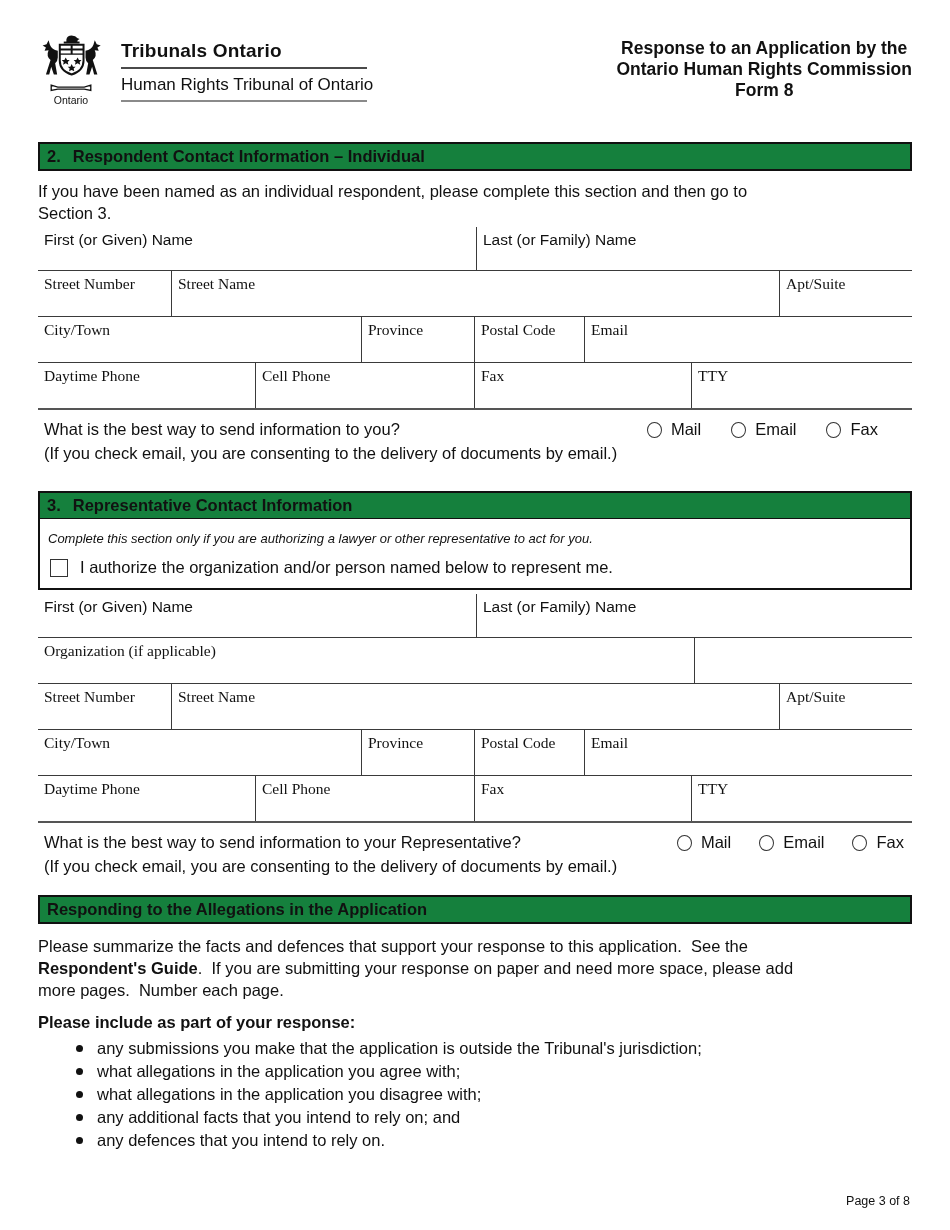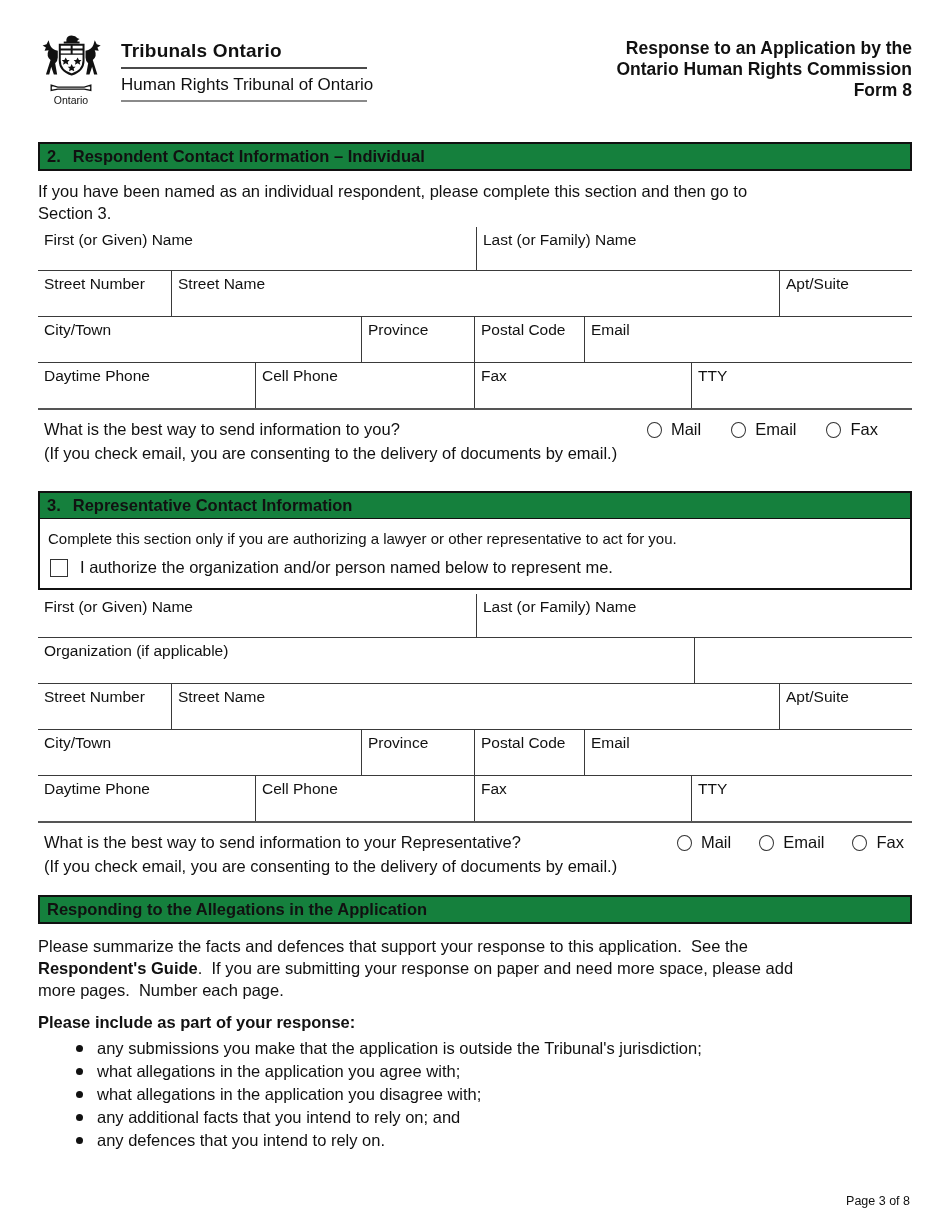--- a/index.html
+++ b/index.html
@@ -13,51 +13,51 @@
   .hdr { display:flex; justify-content:space-between; padding-top:33px; }
   .brand { display:flex; gap:17px; }
   .logo { width:66px; text-align:center; }
   .logo svg { display:block; margin:0 auto; }
   .logo-caption { font-size:10.5px; margin-top:-1px; }
   .brand-text { padding-top:7px; }
   .org { font-size:19px; font-weight:bold; letter-spacing:.2px; }
   .rule-a { width:246px; height:2px; background:#4a4a4a; margin:5px 0 6px; }
   .sub { font-size:17px; }
   .rule-b { width:246px; height:1.5px; background:#8a8a8a; margin-top:5px; }
-  .doc-title { text-align:right; font-weight:bold; font-size:17.5px; line-height:21px; padding-top:5px; }
+  .doc-title { text-align:center; font-weight:bold; font-size:17.5px; line-height:21px; padding-top:5px; }
   
   .secbar {
     border:2px solid #111; background:#15803d; font-weight:bold; font-size:16.5px;
     padding:2px 7px 3px; line-height:20px;
   }
   .secnum { margin-right:12px; }
   .mt-s2 { margin-top:36px; }
   .mt-alleg { margin-top:18px; }
   .intro { font-size:16.5px; line-height:22px; margin-top:9px; white-space:pre-wrap; }
   
   .grid { margin-top:3px; border-bottom:2px solid #555; }
   .frow { display:flex; }
   .frow.bt { border-top:1.5px solid #3a3a3a; }
   .cell { padding:3px 6px; font-size:15.5px; line-height:19px; }
   .cell.br { border-right:1.5px solid #3a3a3a; }
   .h43 .cell { height:43px; }
-  .h45 .cell { height:45px; }
+  .h45 .cell { height:45px;font-family:Liberation Serif, serif; }
   
   .bestway { display:flex; align-items:center; margin-top:10px; padding-left:6px; font-size:16.5px; }
   .radios { margin-left:auto; display:flex; gap:30px; }
   .radios.r2 { margin-right:34px; }
   .radios.r3 { margin-right:8px; gap:28px; }
   .ropt { display:flex; align-items:center; }
   .radio { width:15px; height:16px; border:1.6px solid #333; border-radius:50%; margin-right:9px; background:#fff; }
   .note { font-size:16.5px; line-height:22px; margin-top:3px; padding-left:6px; }
   
   .s3wrap { border:2px solid #111; margin-top:27px; }
   .s3wrap .secbar { border:none; border-bottom:1.5px solid #111; }
   .s3content { padding:9px 8px 11px; }
-  .s3content .line1 { font-size:15px; line-height:22px; }
+  .s3content .line1 { font-size:13px; line-height:22px;font-style:italic; }
   .checkline { display:flex; align-items:center; margin-top:8px; padding-left:2px; }
   .checkbox { width:18px; height:18px; border:1.6px solid #333; background:#fff; flex:none; margin-right:12px; }
   .checkline .lbl { font-size:16.5px; }
   .grid.g3 { margin-top:4px; }
   
   .para { margin-top:11px; font-size:16.5px; line-height:22px; white-space:pre-wrap; }
   .para b { font-weight:bold; }
   .include-h { margin-top:10px; font-size:16.5px; font-weight:bold; line-height:22px; }
   .bullets { list-style:none; margin-top:5px; }
   .bullets li { display:flex; margin:2px 0; font-size:16.5px; line-height:21px; }

